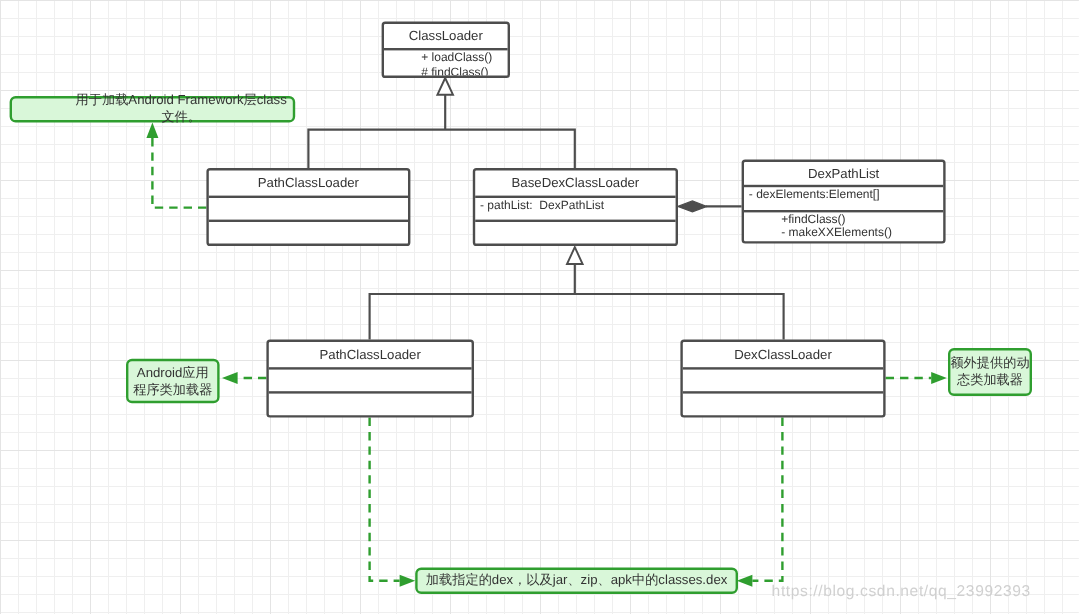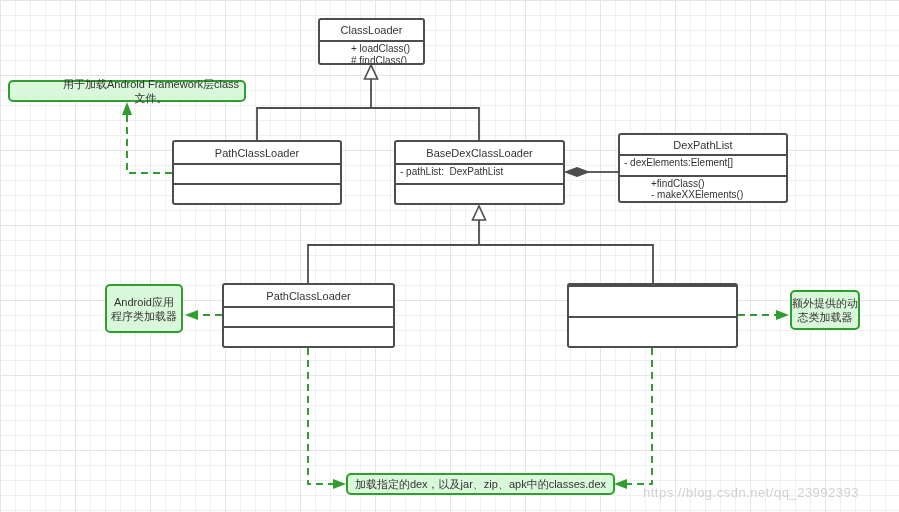--- a/index.html
+++ b/index.html
@@ -164,26 +164,27 @@
     <div class="uml-sec grow"></div>
   </div>
 
   <div class="uml-class" style="left:222px; top:283px; width:173px; height:65px;">
     <div class="uml-title" style="height:21px;">PathClassLoader</div>
     <div class="uml-sec grow"></div>
     <div class="uml-sec grow"></div>
   </div>
 
   <div class="uml-class" style="left:567px; top:283px; width:171px; height:65px;">
+    <div class="uml-title" style="height:21px;">DexClassLoader</div>
     <div class="uml-sec grow"></div>
     <div class="uml-sec grow"></div>
   </div>
 
   <div class="note" style="left:8px; top:80px; width:238px; height:22px;padding-left:48px;">用于加载Android Framework层class文件。</div>
-  <div class="note" style="left:105px; top:284px; width:78px; height:49px;">Android应用
+  <div class="note" style="left:105px; top:299px; width:78px; height:37px;">Android应用
 程序类加载器</div>
   <div class="note" style="left:790px; top:290px; width:70px; height:40px;">额外提供的动
 态类加载器</div>
   <div class="note" style="left:346px; top:473px; width:269px; height:22px;text-align:center;">加载指定的dex，以及jar、zip、apk中的classes.dex</div>
 
   <div id="watermark">https://blog.csdn.net/qq_23992393</div>
 
 </div>
 
 </body></html>

